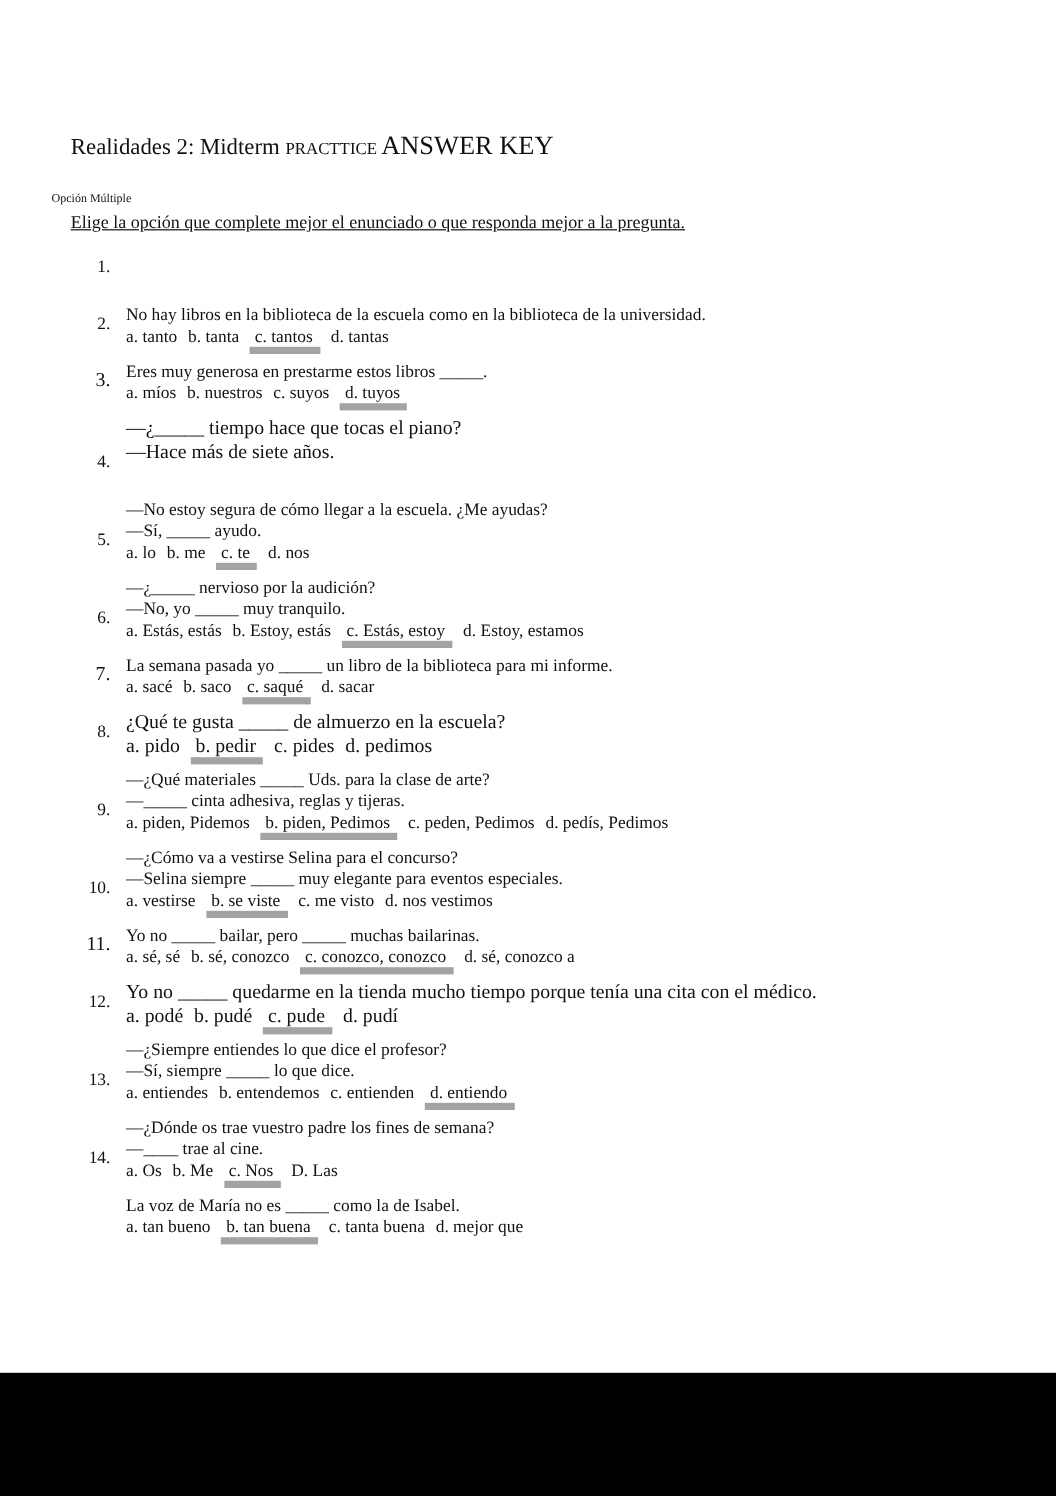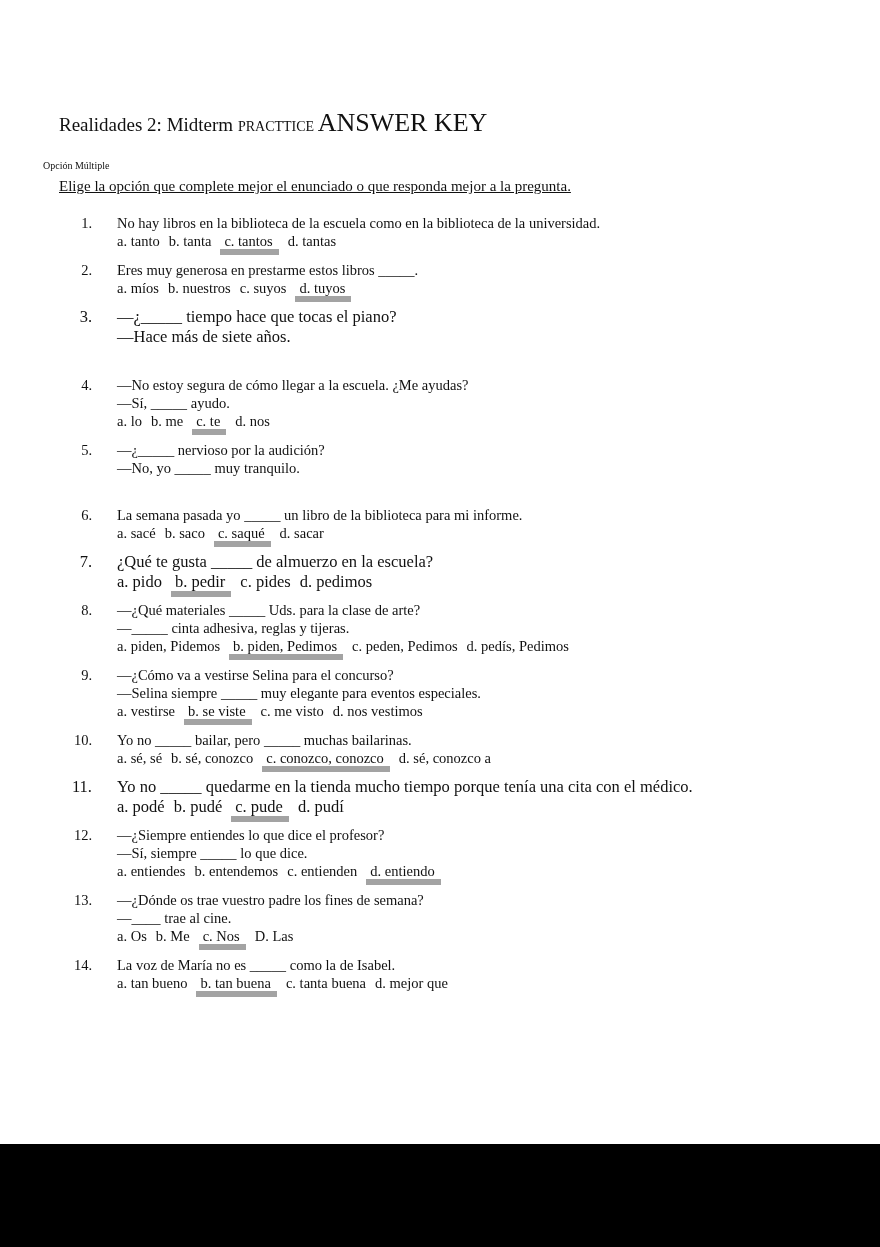--- a/index.html
+++ b/index.html
@@ -3,26 +3,26 @@
 <meta charset="utf-8">
 <style>
   html, body { margin: 0; padding: 0; }
   body { width: 880px; height: 1247px; background: #ffffff; position: relative; overflow: hidden;
          font-family: "Liberation Serif", "DejaVu Serif", serif; color: #111; }
   .page { position: absolute; left: 0; top: 0; width: 880px; height: 1144px; background: #fff; }
   .bottom-band { position: absolute; left: 0; top: 1144px; width: 880px; height: 103px; background: #000; }
   .title { position: absolute; left: 59px; top: 108px; white-space: nowrap; }
   .title .t1 { font-size: 19px; }
   .title .t2 { font-size: 14px; text-align: center; }
-  .title .t3 { font-size: 26px; }
+  .title .t3 { font-size: 22px; }
   .section-title { position: absolute; left: 43px; top: 160px; font-size: 10px; }
   .instructions { position: absolute; left: 59px; top: 178px; font-size: 15px; text-decoration: underline; }
   .q { position: absolute; left: 59px; }
   .q .num { position: absolute; left: 0; width: 33px; text-align: right; }
-  .q .body { position: absolute; left: 58px; white-space: nowrap; }
+  .q .body { position: absolute; left: 46px; white-space: nowrap; margin-top: 40px; }
   .q .line { display: block; }
   .q.s14 { font-size: 14.5px; line-height: 18px; }
   .q.s16 { font-size: 16.5px; line-height: 20px; }
   .opt { margin-right: 9px; }
   .opt.correct { text-decoration: underline; text-underline-offset: 2px; padding: 0 6px 0 4px;
                  border-bottom: 6px solid #a3a3a3; text-decoration: none; }
 </style>
 </head>
 <body>
 
@@ -60,20 +60,21 @@
           <span class="line">—No estoy segura de cómo llegar a la escuela. ¿Me ayudas?</span>
           <span class="line">—Sí, _____ ayudo.</span>
           <span class="line"><span class="opt">a.  lo</span><span class="opt">b.  me</span><span class="opt correct">c.  te</span><span class="opt">d.  nos</span></span>
         </div>
       </div>
       <div class="q s14" style="top: 441px;">
         <span class="num">5.</span>
         <div class="body">
           <span class="line">—¿_____ nervioso por la audición?</span>
           <span class="line">—No, yo _____ muy tranquilo.</span>
+          <span class="line"><span class="opt">a. Estás, estás</span><span class="opt">b. Estoy, estás</span><span class="opt correct">c. Estás, estoy</span><span class="opt">d. Estoy, estamos</span></span>
         </div>
       </div>
       <div class="q s14" style="top: 506px;">
         <span class="num">6.</span>
         <div class="body">
           <span class="line">La semana pasada yo _____ un libro de la biblioteca para mi informe.</span>
           <span class="line"><span class="opt">a. sacé</span><span class="opt">b. saco</span><span class="opt correct">c. saqué</span><span class="opt">d. sacar</span></span>
         </div>
       </div>
       <div class="q s16" style="top: 552px;">

